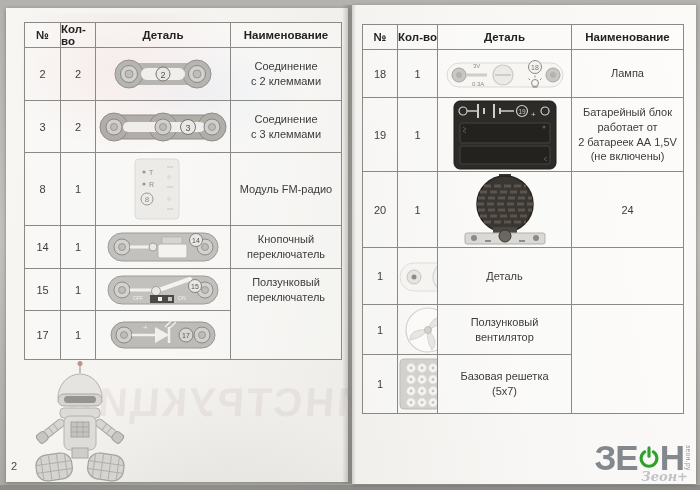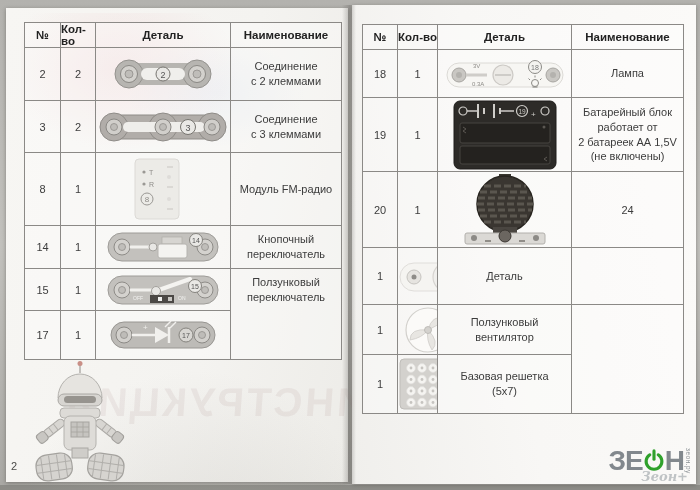--- a/index.html
+++ b/index.html
@@ -48,21 +48,21 @@
   .td{font-size:11px;color:#3c3c3c;}
   .td.name{white-space:pre-line;text-align:center;line-height:1.32;padding:2px;}
   svg text{font-family:"Liberation Sans",sans-serif;}
   
   .pagenum{position:absolute;left:5px;top:452px;font-size:11px;color:#4a4a48;}
   
   .robot{position:absolute;left:22px;top:352px;}
   
   .zeon{position:absolute;right:8px;bottom:6px;z-index:9;text-align:right;}
   .zeon-row{display:flex;align-items:center;justify-content:flex-end;}
-  .zeon-txt{font-size:28px;font-weight:bold;color:#82888d;letter-spacing:-1px;line-height:1;}
+  .zeon-txt{font-size:35px;font-weight:bold;color:#82888d;letter-spacing:-1px;line-height:1;}
   .zeon-vert{writing-mode:vertical-rl;font-size:6.5px;color:#8a9094;letter-spacing:.5px;height:26px;margin-left:1px;}
   .zeon-sig{font-family:"DejaVu Serif",serif;font-style:italic;font-size:13px;color:#bfc3c5;margin-top:-6px;margin-right:4px;font-weight:bold;}
   .edge-bottom{position:absolute;left:0;bottom:0;width:700px;height:5px;background:rgba(90,88,84,.35);}
 </style>
 </head>
 <body>
 
 <div class="page page-left">
   <div class="blob-pink"></div>
   <div class="blob-blue"></div>

